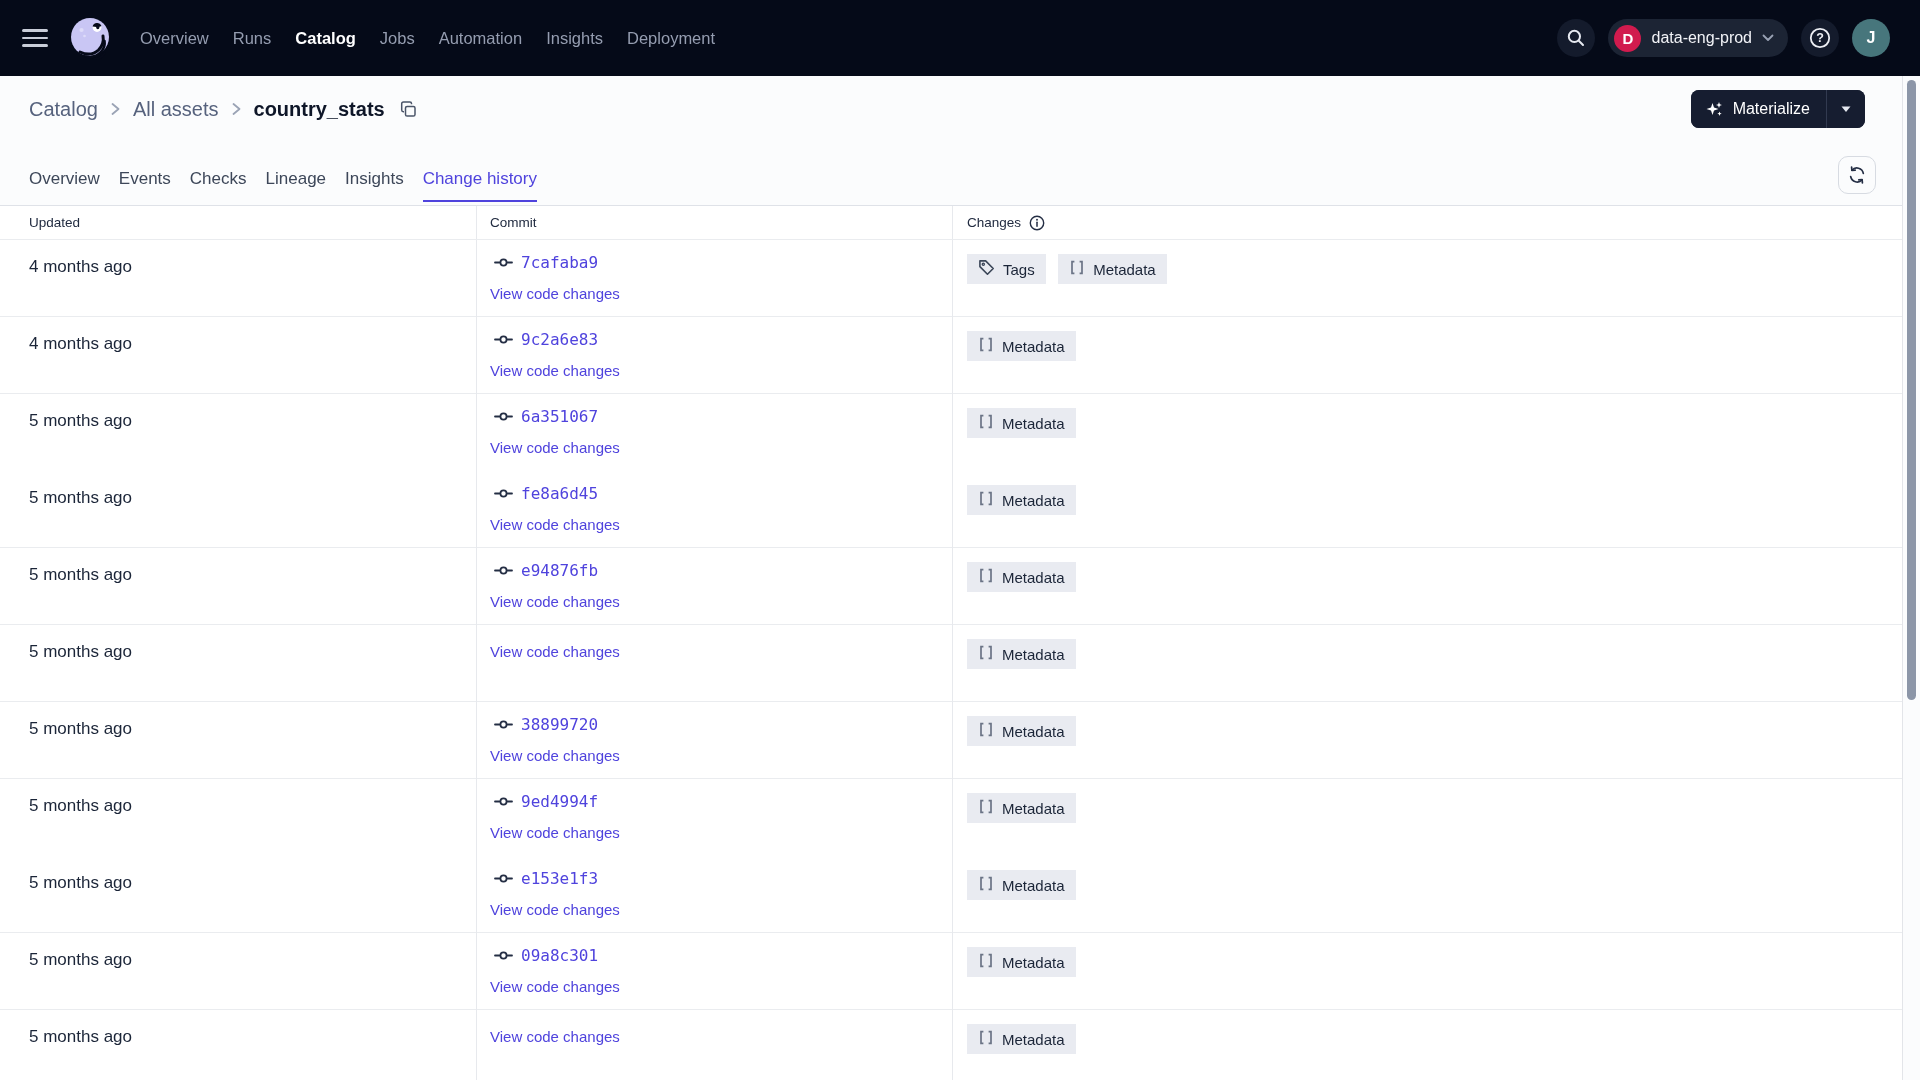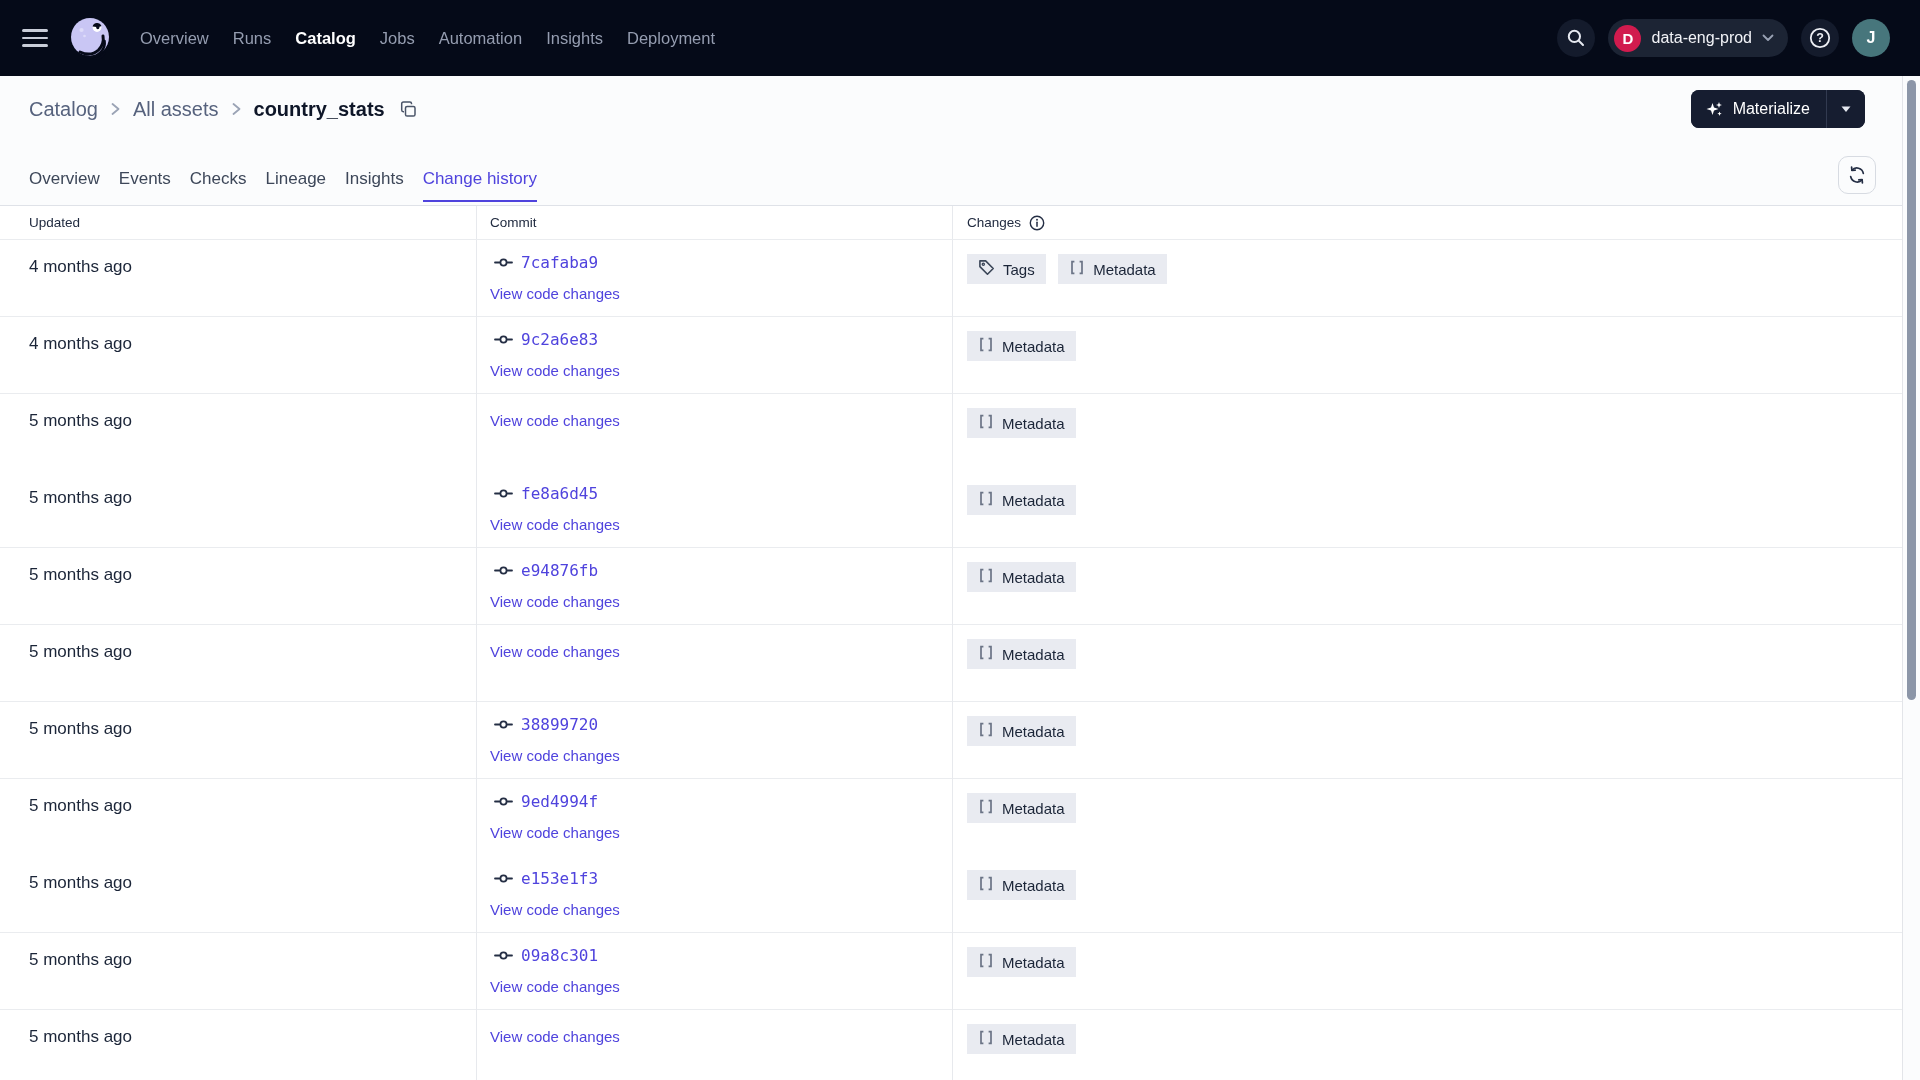--- a/index.html
+++ b/index.html
@@ -269,20 +269,28 @@
   </svg>
 </span>
     <span class="badge-label">Metadata</span>
   </span>
 </div>
   </div>
 
   <div class="row">
     <div class="cell-updated">5 months ago</div>
     <div class="cell-commit">
+      <div class="commit-line">
+        <svg width="19" height="19" viewBox="0 0 19 19">
+          <line x1="1" y1="9.5" x2="5.4" y2="9.5" stroke="#242e44" stroke-width="1.8" stroke-linecap="round"></line>
+          <circle cx="9.5" cy="9.5" r="3.1" fill="none" stroke="#242e44" stroke-width="1.8"></circle>
+          <line x1="13.6" y1="9.5" x2="18" y2="9.5" stroke="#242e44" stroke-width="1.8" stroke-linecap="round"></line>
+        </svg>
+        <a class="hash">6a351067</a>
+      </div>
       <a class="view-link">View code changes</a>
     </div>
     <div class="cell-changes">
   <span class="badge">
     <span class="badge-icon">
   <svg width="16" height="17" viewBox="0 0 16 16">
     <path d="M5.4 2.2 H3 V13.8 H5.4" fill="none" stroke="#6b7486" stroke-width="1.7"></path>
     <path d="M10.6 2.2 H13 V13.8 H10.6" fill="none" stroke="#6b7486" stroke-width="1.7"></path>
   </svg>
 </span>

